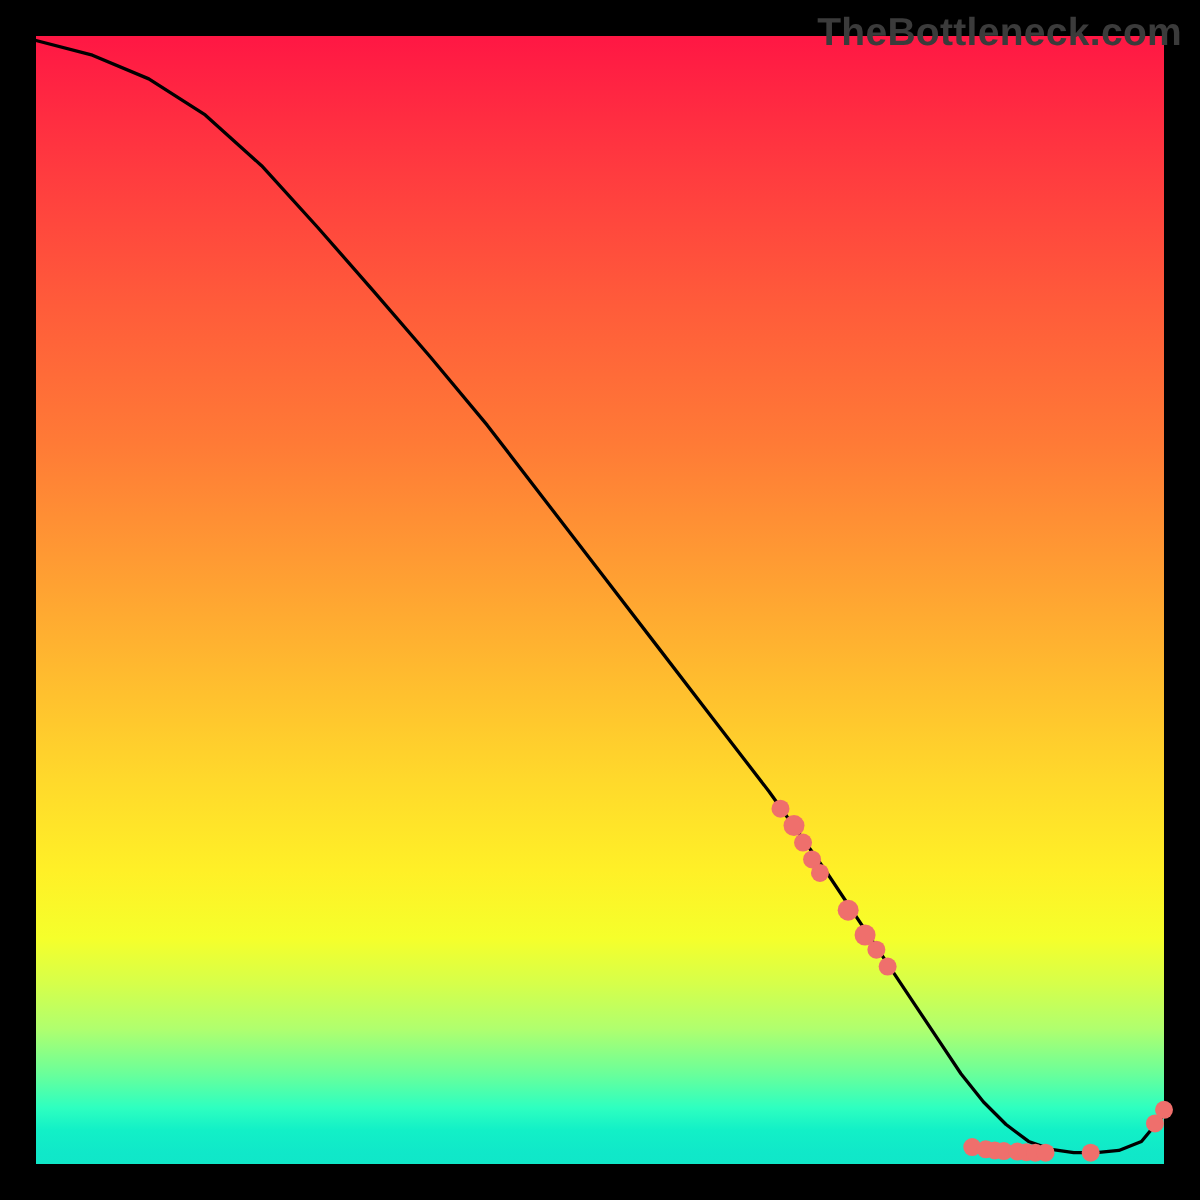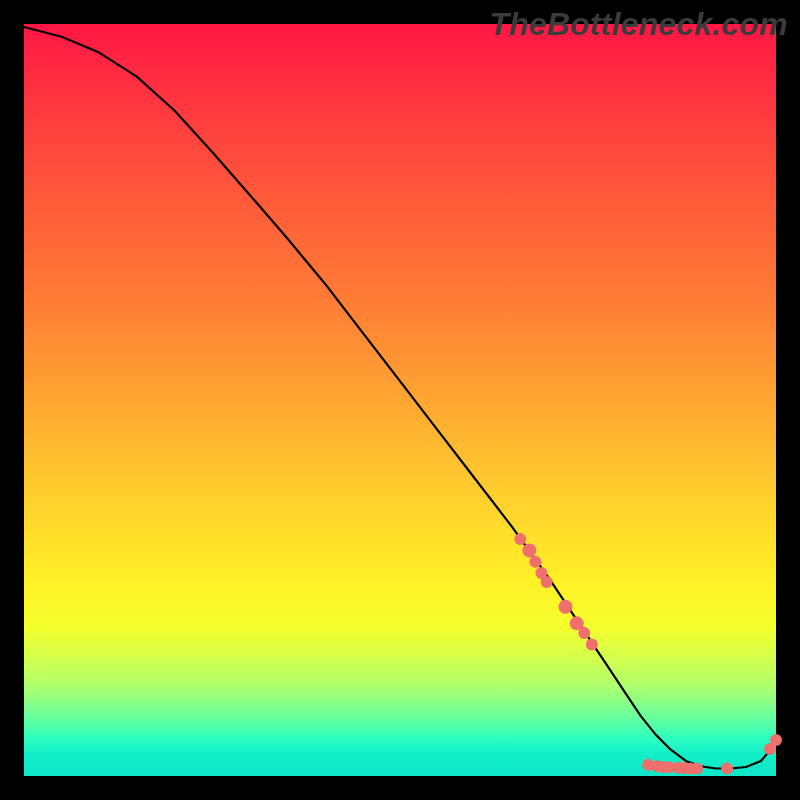--- a/index.html
+++ b/index.html
@@ -28,25 +28,24 @@
       #12f0c7 97%,
       #10e8c9 99%,
       #10e7c8 100%
     );
   }
   .watermark {
     position: absolute;
     top: 6px;
     right: 12px;
     color: #3b3b3b;
-    font-size: 32px;
+    font-size: 26px;
     font-weight: 600;
     letter-spacing: 0.2px;
     user-select: none;
-    font-style: italic;
   }
   svg.curve-layer {
     position: absolute;
     left: 0; top: 0;
     width: 100%; height: 100%;
     overflow: visible;
   }
 </style>
 </head>
 <body>

